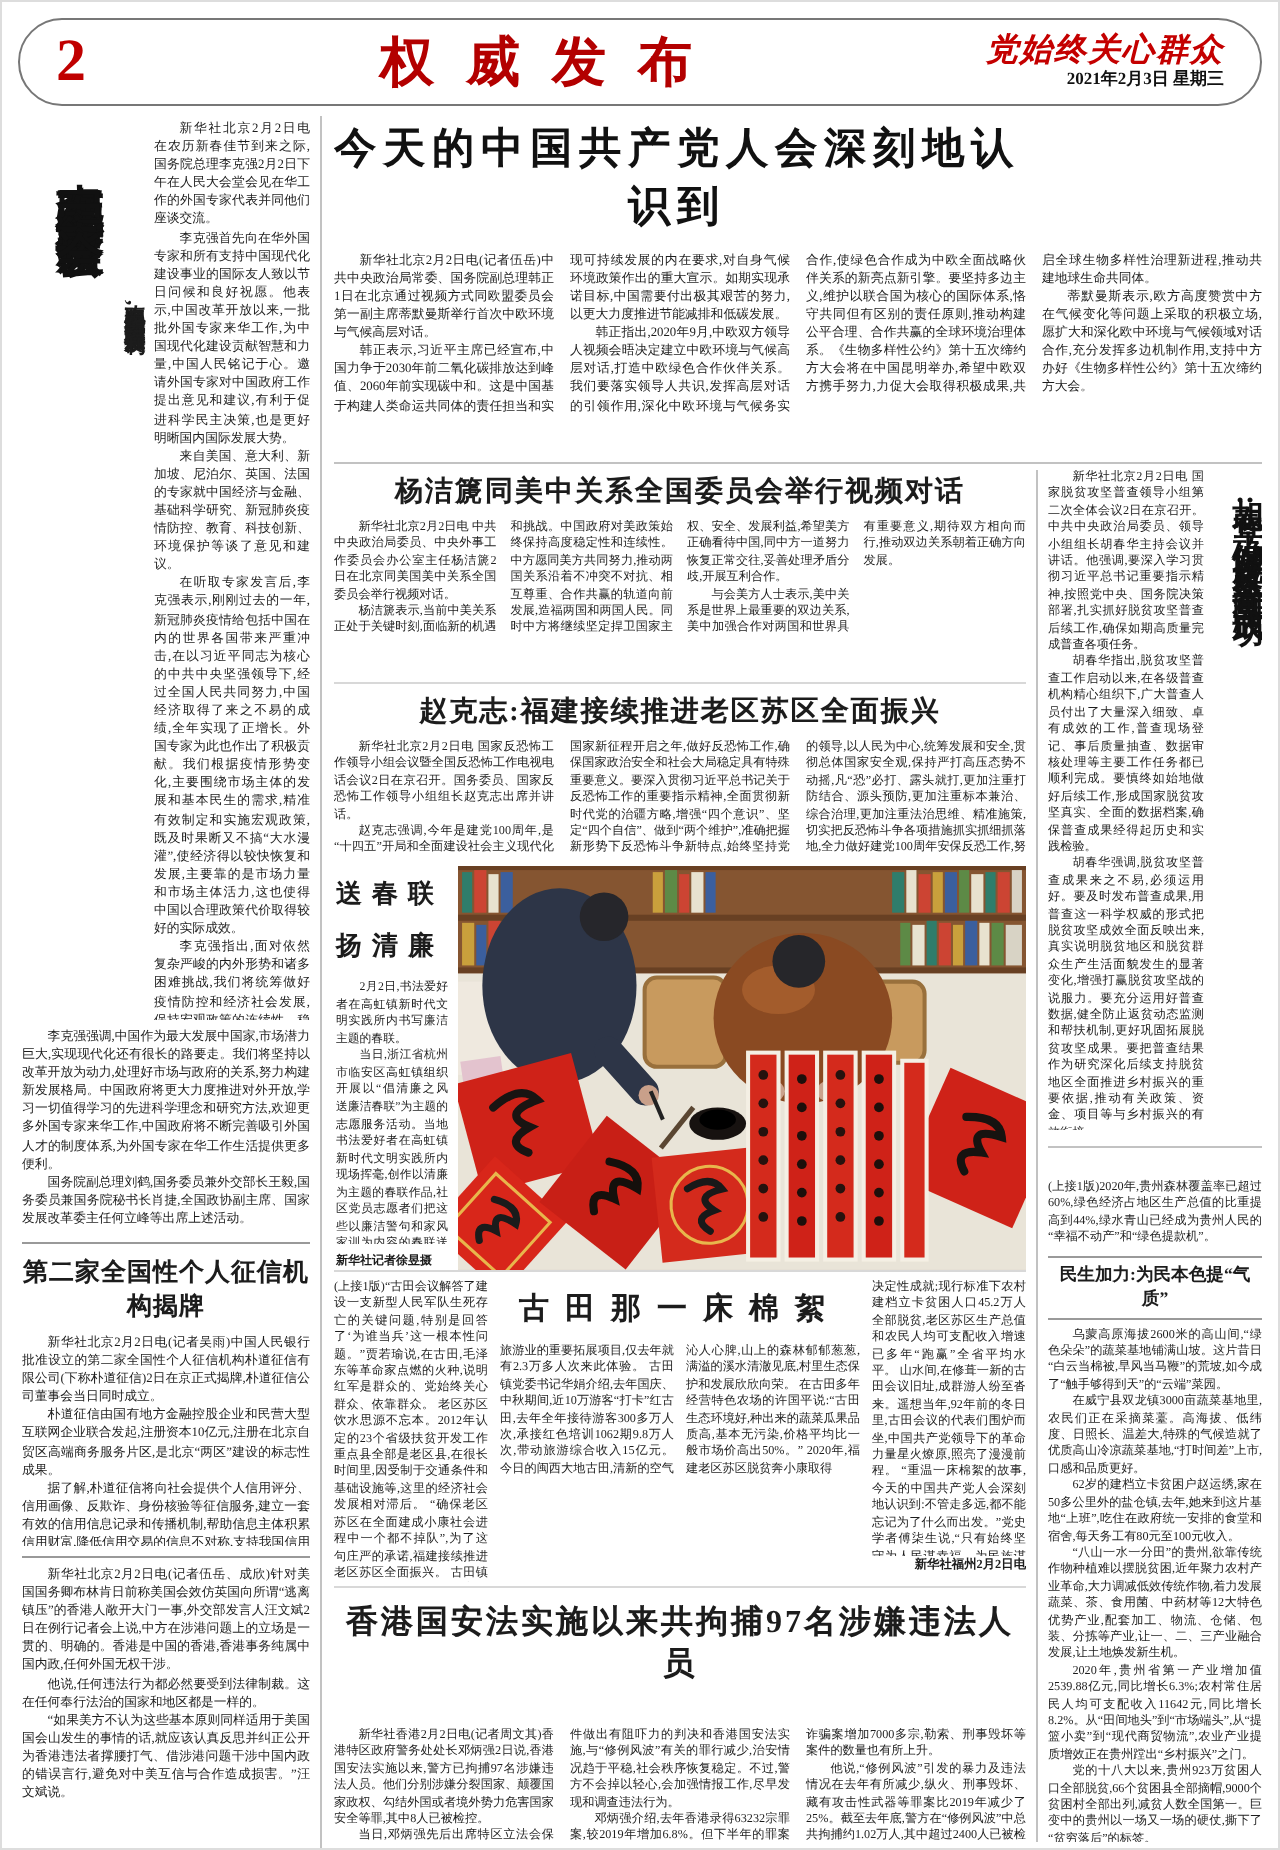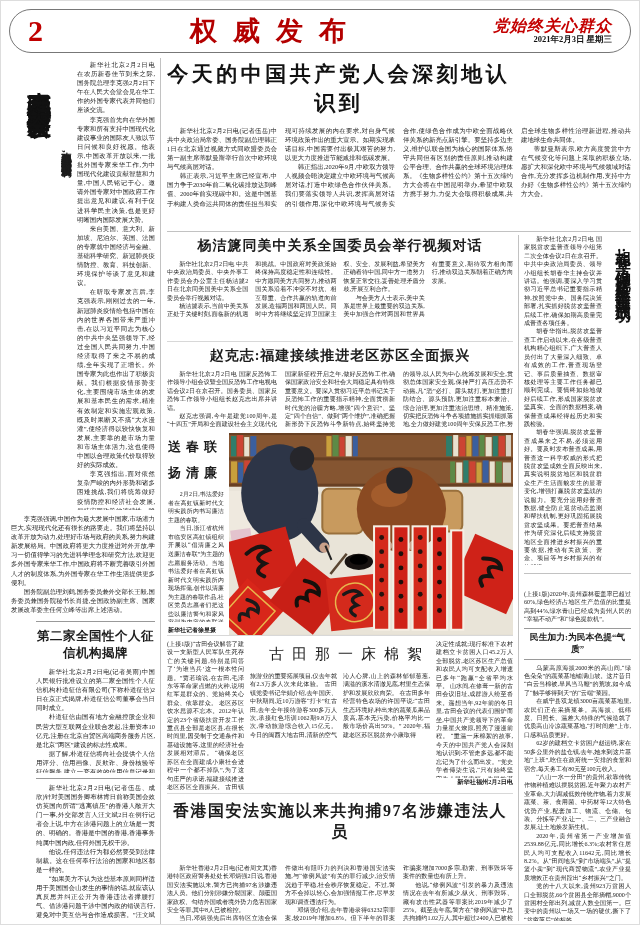--- a/index.html
+++ b/index.html
@@ -36,21 +36,21 @@
 
   
   .art-a-top { display:flex; height:450px; overflow:hidden; }
   .v-headline { writing-mode:vertical-rl; width:40px; flex:none; padding-top:12px;
     font-size:24px; font-weight:900; line-height:1.08; letter-spacing:1.5px; color:#111; }
   .v-subtitle { writing-mode:vertical-rl; width:22px; flex:none; padding-top:84px;
     font-size:10.5px; font-weight:600; line-height:1.3; letter-spacing:0.5px; }
   .a-bodycol { flex:1; min-width:0; padding-left:4px; overflow:hidden; }
   .a-bottom { height:102px; overflow:hidden; margin-top:4px; }
 
-  .sec { border-top:1.5px solid #999; margin-top:5px; padding-top:4px; overflow:hidden;margin-left:25px; }
+  .sec { border-top:1.5px solid #999; margin-top:5px; padding-top:4px; overflow:hidden; }
   .sec h3 { margin:2px 0 5px; font-size:12.5px; font-weight:900; text-align:center; letter-spacing:0.5px; }
   .sec-d { height:152px; }
   .sec-e { height:142px; }
 
   
   .art-b { height:168px; overflow:hidden; }
   .b-head { width:74%; text-align:center; font-weight:900; color:#111; }
   .b-h1 { font-size:21px; letter-spacing:3.5px; line-height:1.4; }
   .b-h2 { font-size:21px; letter-spacing:6.5px; line-height:1.4; }
   .b-body { margin-top:7px; columns:4; column-gap:8px; height:96px; overflow:hidden; }
@@ -73,21 +73,21 @@
   .cap-text { font-size:5.9px; line-height:1.45; text-align:justify; height:132px; overflow:hidden; }
   .cap-text p { margin:0; text-indent:2em; }
   .cap-credit { font-size:6px; font-weight:bold; margin-top:4px; }
   .photo-frame { flex:1; min-width:0; }
   .photo-frame svg { width:100%; height:100%; display:block; }
 
   
   .art-g { display:flex; gap:6px; height:156px; overflow:hidden; border-top:1px solid #d8d8d8; padding-top:4px; }
   .g-col { width:77px; flex:none; overflow:hidden; }
   .g-mid { flex:1; min-width:0; }
-  .g-headline { font-size:15px; font-weight:400; letter-spacing:8px; text-align:right; margin:5px 0 8px; }
+  .g-headline { font-size:15px; font-weight:700; letter-spacing:8px; text-align:center; margin:5px 0 8px; }
   .g-cols2 { columns:2; column-gap:6px; height:112px; overflow:hidden; }
 
   
   .art-h { border-top:1px solid #d8d8d8; margin-top:2px; padding-top:5px; height:132px; overflow:hidden; }
   .art-h h2 { margin:2px 0 21px; font-size:16px; font-weight:900; text-align:center; letter-spacing:1.5px; }
   .h-body { columns:3; column-gap:8px; height:94px; overflow:hidden; }
 
   
   .art-hu { display:flex; height:334px; overflow:hidden; }
   .hu-body { flex:1; min-width:0; padding-right:3px; height:330px; overflow:hidden; }

